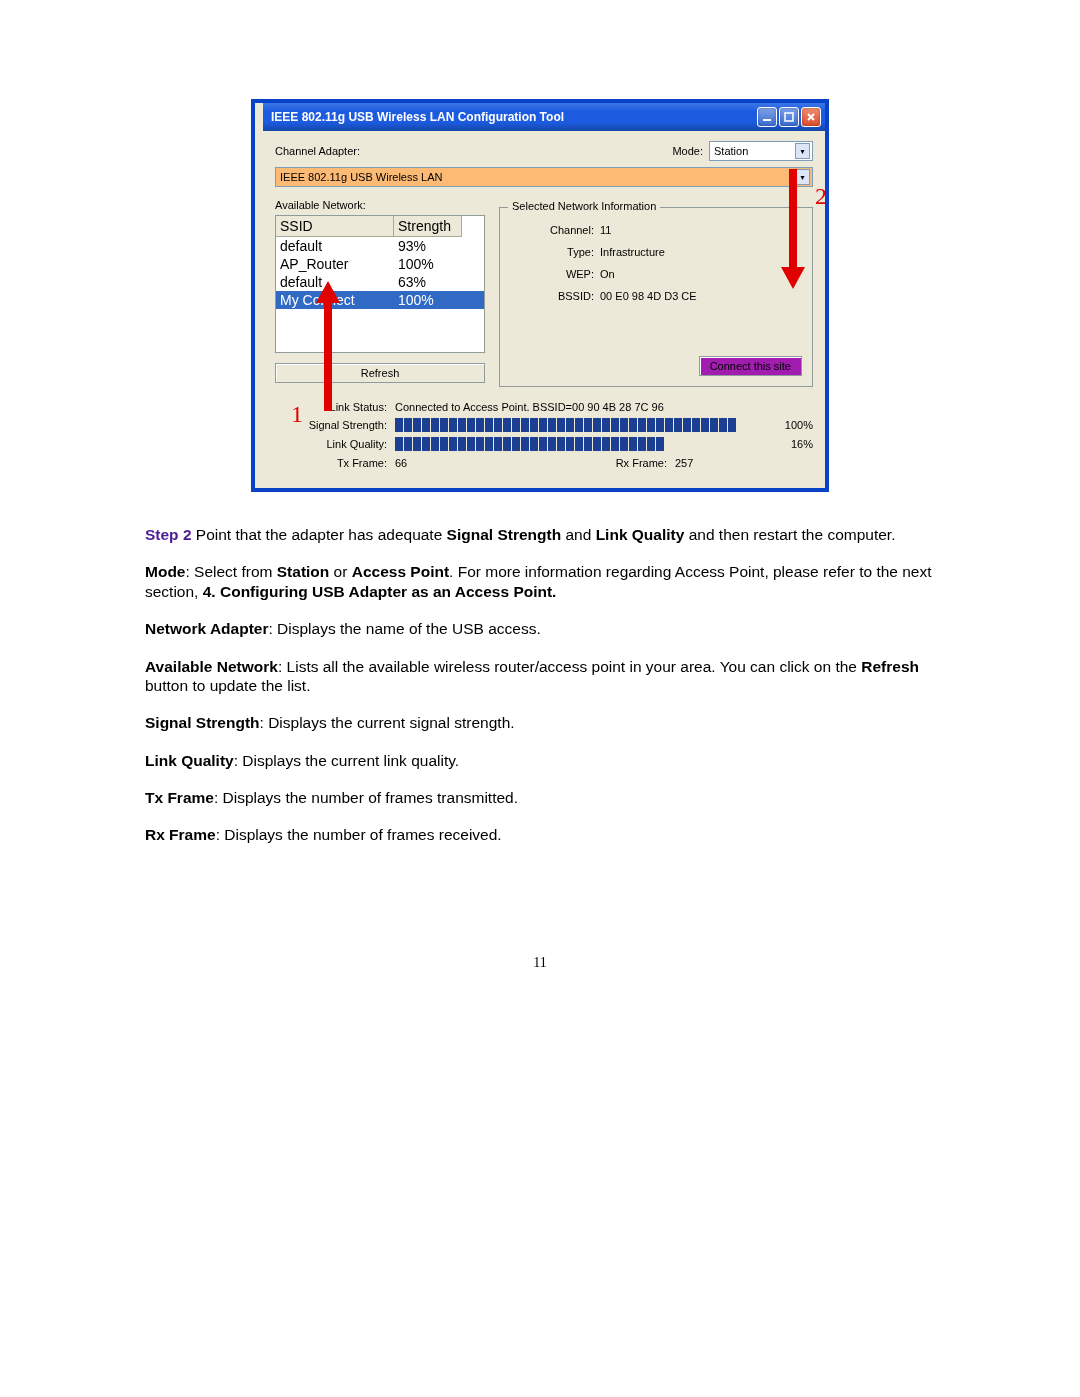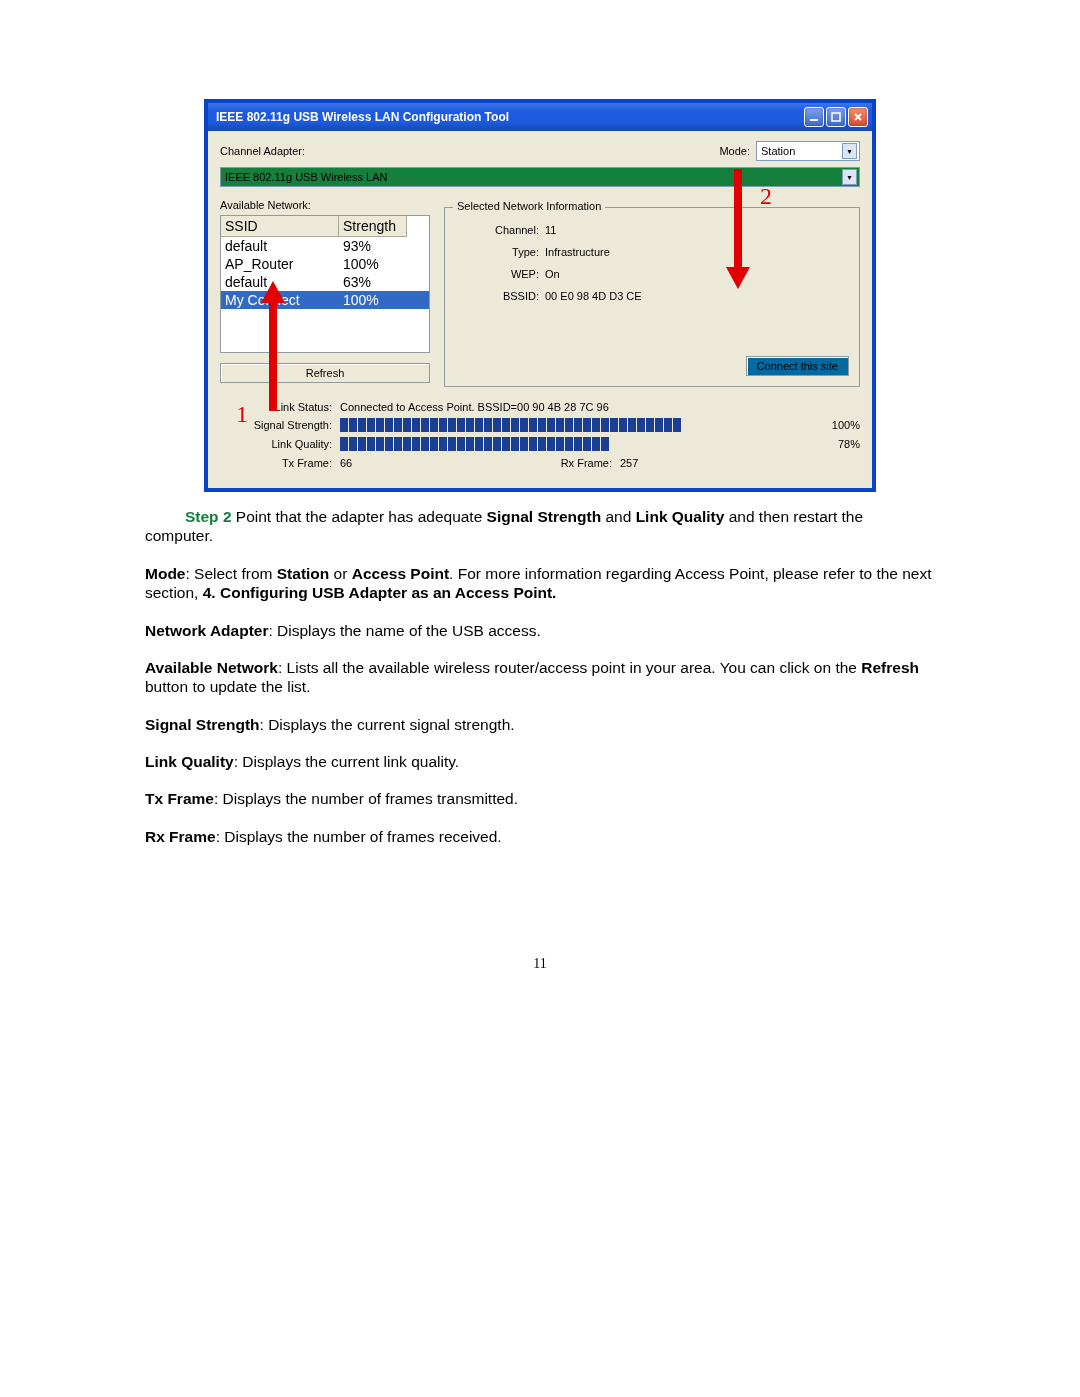--- a/index.html
+++ b/index.html
@@ -6,25 +6,26 @@
   body {
     margin: 0;
     background: #fff;
     font-family: Arial, Helvetica, sans-serif;
     font-size: 15.5px;
     color: #000;
     width: 1080px;
     padding: 100px 145px 40px 145px;
   }
   .dialog-shell {
-    width: 670px;
-    margin: 0 auto 16px auto;
+    width: 576px;
+    margin: 0 auto 34px auto;
     border: 3px solid #0842C6;
     background: #ECE9D8;
     box-shadow: 0 0 0 1px #0842C6;
+    padding-left: 8px;
   }
   .titlebar {
     background: linear-gradient(#3B77E6, #1C5ADF 30%, #1C5ADF 70%, #1548A8);
     color: #fff;
     display: flex;
     align-items: center;
     padding: 3px 4px 3px 8px;
     font-family: Tahoma, Arial, sans-serif;
     font-weight: bold;
     font-size: 12px;
@@ -71,21 +72,21 @@
   .select-arrow {
     width: 15px; height: 16px;
     background: #DCE5F5;
     border: 1px solid #7F9DB9;
     display: flex; align-items: center; justify-content: center;
     font-size: 8px; color: #000;
   }
   .adapter-select {
     height: 20px;
     border: 1px solid #7F9DB9;
-    background: #15803d;
+    background: #fdba74;
     display: flex; align-items: center; justify-content: space-between;
     padding: 0 2px 0 4px;
     font-size: 11px;
     margin-bottom: 12px;
   }
   .mid-area { display: flex; gap: 14px; }
   .left-col { width: 210px; }
   .avail-lbl { margin-bottom: 4px; }
   .net-table {
     border: 1px solid #919B9C;
@@ -132,21 +133,21 @@
     background: #ECE9D8;
     padding: 0 4px;
     font-size: 11px;
   }
   .info-row { display: flex; margin: 6px 0 10px 0; }
   .info-lbl { width: 86px; text-align: right; padding-right: 6px; }
   .connect-btn {
     position: absolute;
     bottom: 10px; right: 10px;
     border: 1px solid #919B9C;
-    background: #0369a1;
+    background: #a21caf;
     padding: 3px 10px;
     box-shadow: 1px 1px 0 #fff inset;
   }
   .status-area { margin-top: 14px; }
   .srow { display: flex; align-items: center; margin: 5px 0; font-size: 11px; }
   .slabel { width: 120px; text-align: right; padding-right: 8px; }
   .sbar {
     height: 14px;
     width: 360px;
     display: flex;
@@ -171,21 +172,21 @@
     color: #E00000;
     font-family: "Times New Roman", serif;
     font-size: 24px;
     font-weight: normal;
   }
   .co1 { left: 28px; top: 270px; }
   .co2 { left: 552px; top: 52px; }
   .doc-text p { margin: 0 0  18px 0; line-height: 1.25; }
   .doc-text p { margin-bottom: 18px; }
   .bold { font-weight: bold; }
-  .red { color: #15803d; margin-left: 40px; }
+  .red { color: #4c1d95; }
   .page-number {
     text-align: center;
     font-family: "Times New Roman", serif;
     font-size: 14px;
     margin-top: 110px;
   }
 </style>
 </head>
 <body>
 
@@ -366,21 +367,21 @@
             <div class="seg"></div>
             <div class="seg off"></div>
             <div class="seg off"></div>
             <div class="seg off"></div>
             <div class="seg off"></div>
             <div class="seg off"></div>
             <div class="seg off"></div>
             <div class="seg off"></div>
             <div class="seg off"></div>
           </div>
-        <span class="sval">78%</span>
+        <span class="sval">16%</span>
       </div>
       <div class="srow frame-row">
         <span class="slabel2">Tx Frame:</span>
         <span class="tx">66</span>
         <span class="rxlbl">Rx Frame:</span>
         <span>257</span>
       </div>
     </div>
 
     <div class="arrow arrow1">

